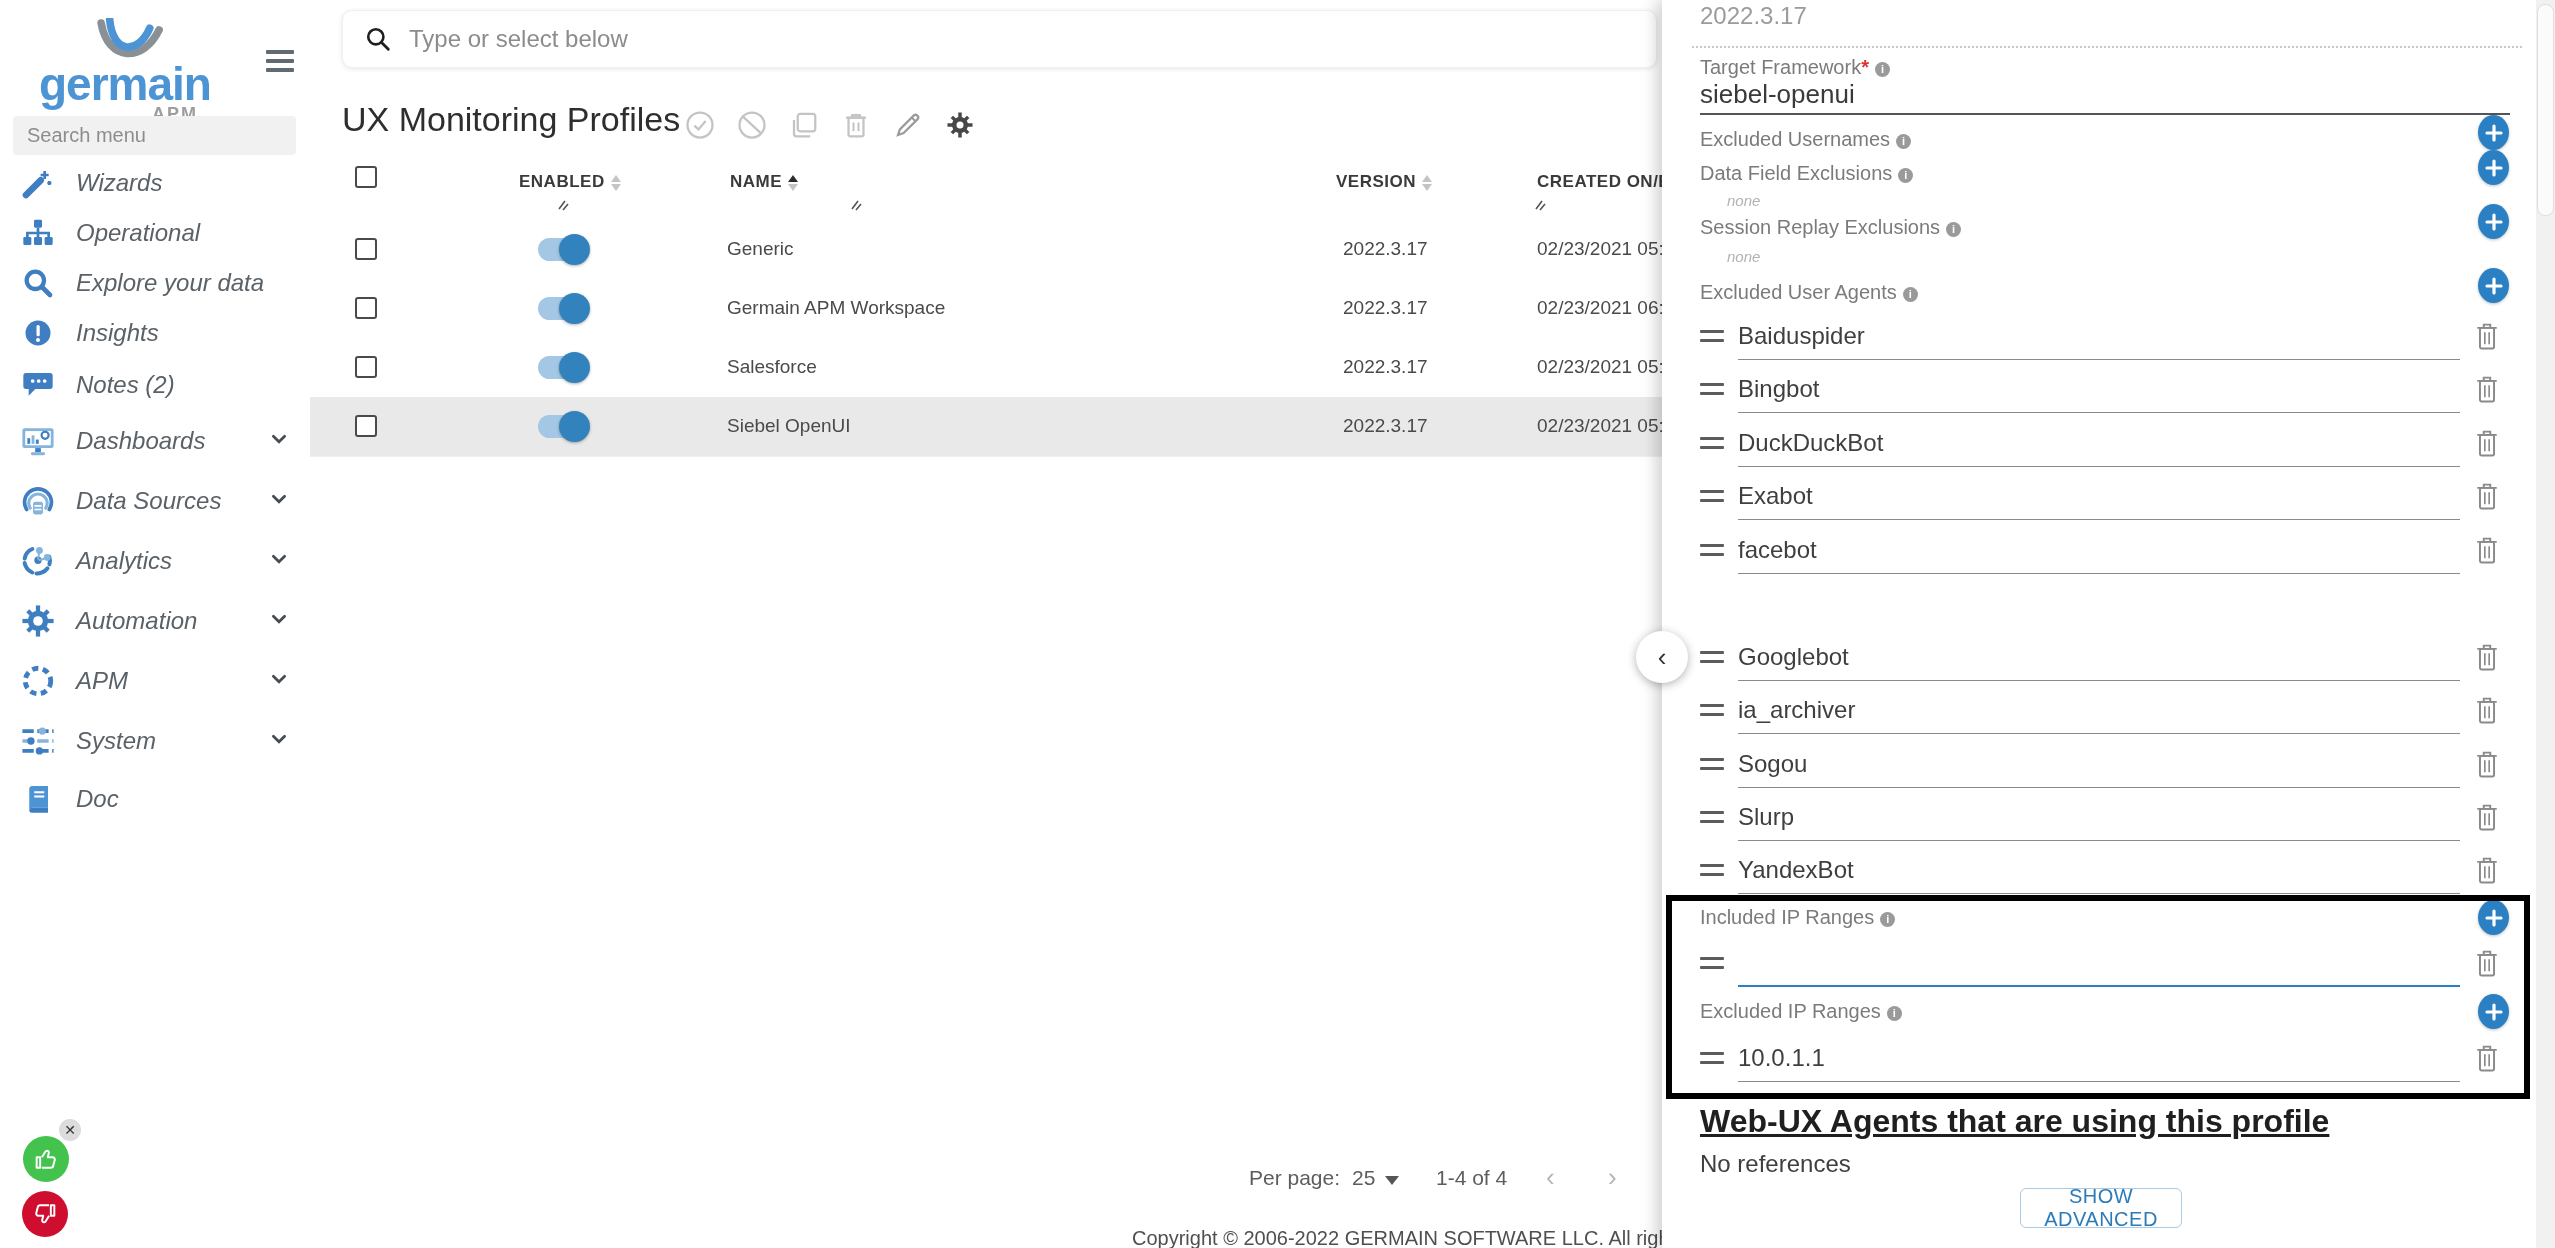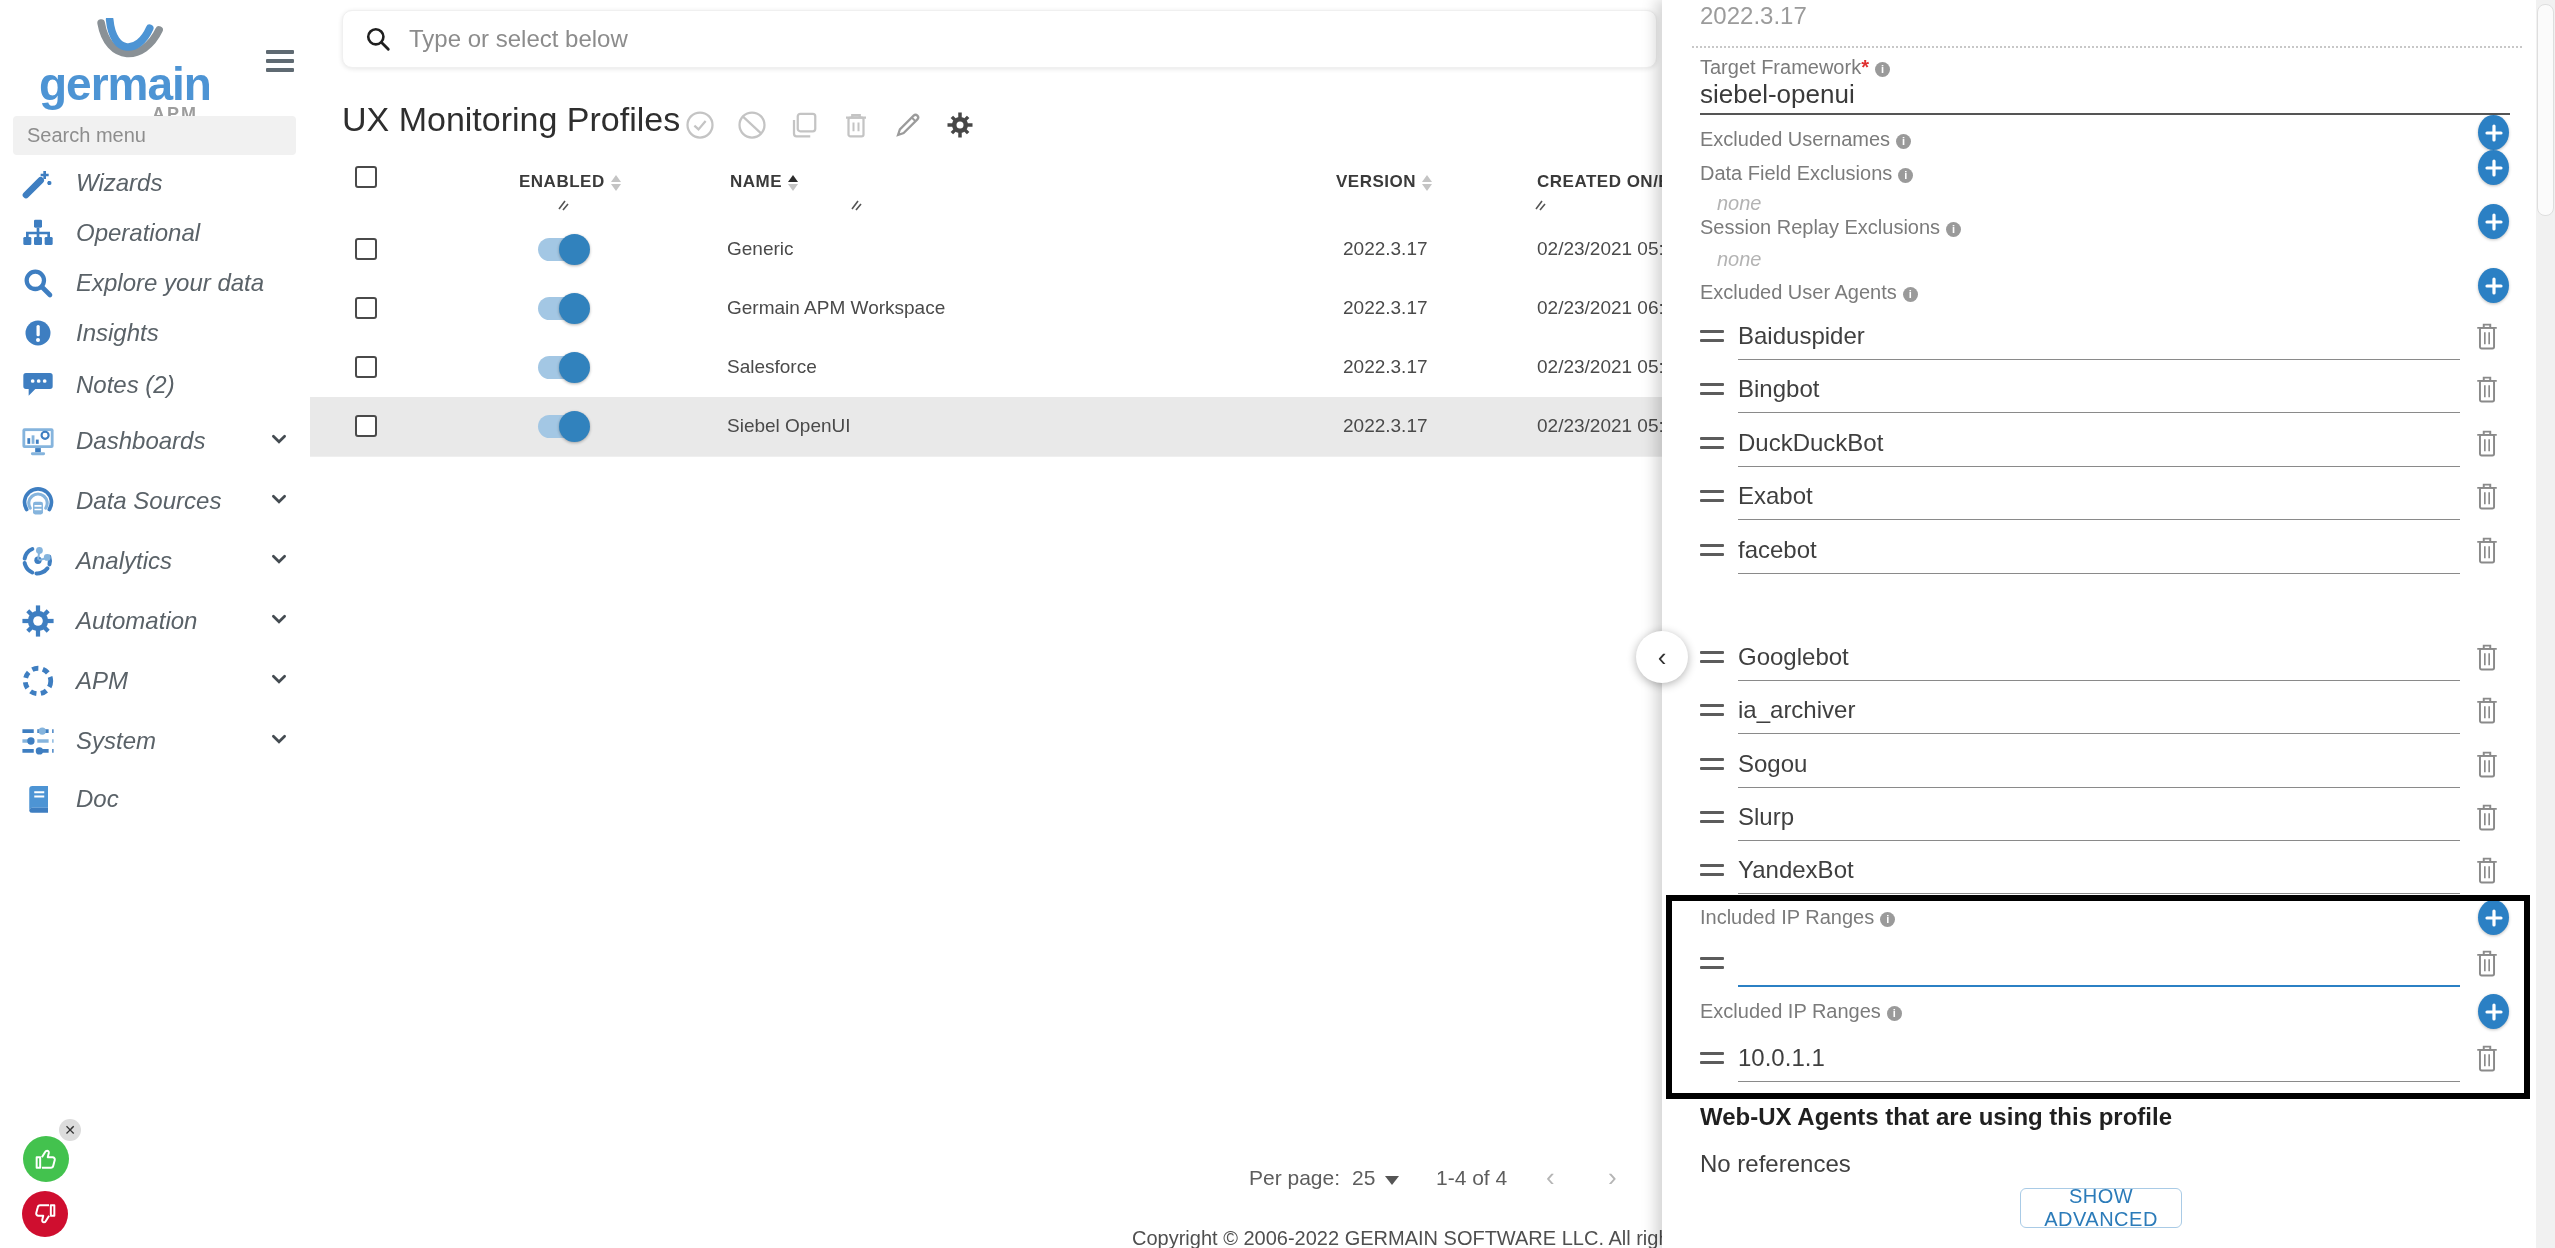--- a/index.html
+++ b/index.html
@@ -69,34 +69,34 @@
   .panel{position:absolute;left:1662px;top:0;width:874px;height:1248px;background:#fff;
          box-shadow:-6px 0 14px rgba(0,0,0,.18);z-index:10;}
   .p-version{position:absolute;left:38px;top:2px;font-size:24px;color:#9b9b9b;}
   .p-dotted{position:absolute;left:30px;right:14px;top:46px;border-top:2px dotted #c8c8c8;}
   .p-label{position:absolute;left:38px;font-size:20px;color:#7b7b7b;white-space:nowrap;}
   .req{color:#e03131;font-weight:700;}
   .info{display:inline-block;width:15px;height:15px;border-radius:50%;background:#9a9a9a;color:#fff;
         font-size:11px;line-height:15px;text-align:center;font-weight:700;margin-left:6px;vertical-align:1px;}
   .p-value{position:absolute;left:38px;font-size:26px;color:#3a3a3a;}
   .tf-line{position:absolute;left:38px;right:26px;top:113px;border-bottom:2px solid #555;}
-  .none{position:absolute;left:55px;font-size:20px;font-style:italic;color:#b3b3b3;}
+  .none{position:absolute;left:65px;font-size:15px;font-style:italic;color:#b3b3b3;}
   .plus-btn{position:absolute;left:816px;width:31px;height:35px;border-radius:50%;background:#2b80c4;color:#fff;
         display:flex;align-items:center;justify-content:center;cursor:pointer;box-shadow:0 1px 3px rgba(0,0,0,.25);}
   .plus-btn svg{display:block;}
   .ua-row{position:absolute;left:0;width:874px;height:54px;}
   .drag{position:absolute;left:38px;top:21px;width:24px;cursor:grab;}
   .drag i{display:block;height:3px;background:#5c5c5c;margin-bottom:6px;border-radius:1px;}
   .ua-text{position:absolute;left:76px;top:0;line-height:54px;font-size:24px;color:#3f3f3f;}
   .ua-line{position:absolute;left:76px;right:76px;bottom:3px;border-bottom:1px solid #8a8a8a;}
   .ua-line.blue{border-bottom:2px solid #2b80c4;}
   .trash{position:absolute;left:812px;top:12px;cursor:pointer;}
   .hl-box{position:absolute;left:4px;top:895px;width:864px;height:204px;border:6px solid #000;box-sizing:border-box;
         pointer-events:none;z-index:12;}
-  .p-head{position:absolute;left:38px;top:1103px;font-size:24px;font-weight:700;color:#1f1f1f;}
+  .p-head{position:absolute;left:38px;top:1103px;font-size:32px;font-weight:700;color:#1f1f1f;text-decoration:underline;}
   .p-noref{position:absolute;left:38px;top:1150px;font-size:24px;color:#3f3f3f;}
   .adv-btn{position:absolute;left:358px;top:1188px;width:162px;height:40px;background:#fff;border:1px solid #a9cbe6;
         border-radius:6px;color:#2b7bb9;font-size:20px;letter-spacing:.5px;display:flex;align-items:center;
         justify-content:center;cursor:pointer;font-family:inherit;}
   .collapse-btn{position:absolute;left:-26px;top:631px;width:52px;height:52px;border-radius:50%;background:#fff;
         box-shadow:0 2px 10px rgba(0,0,0,.3);display:flex;align-items:center;justify-content:center;
         font-size:26px;color:#333;cursor:pointer;z-index:15;}
   
   .scrollbar{position:absolute;left:2536px;top:0;width:19px;height:1248px;background:#f1f1f1;z-index:20;}
   .sb-thumb{position:absolute;left:1px;top:4px;width:15px;height:210px;background:#fbfbfb;border:1px solid #dedede;

